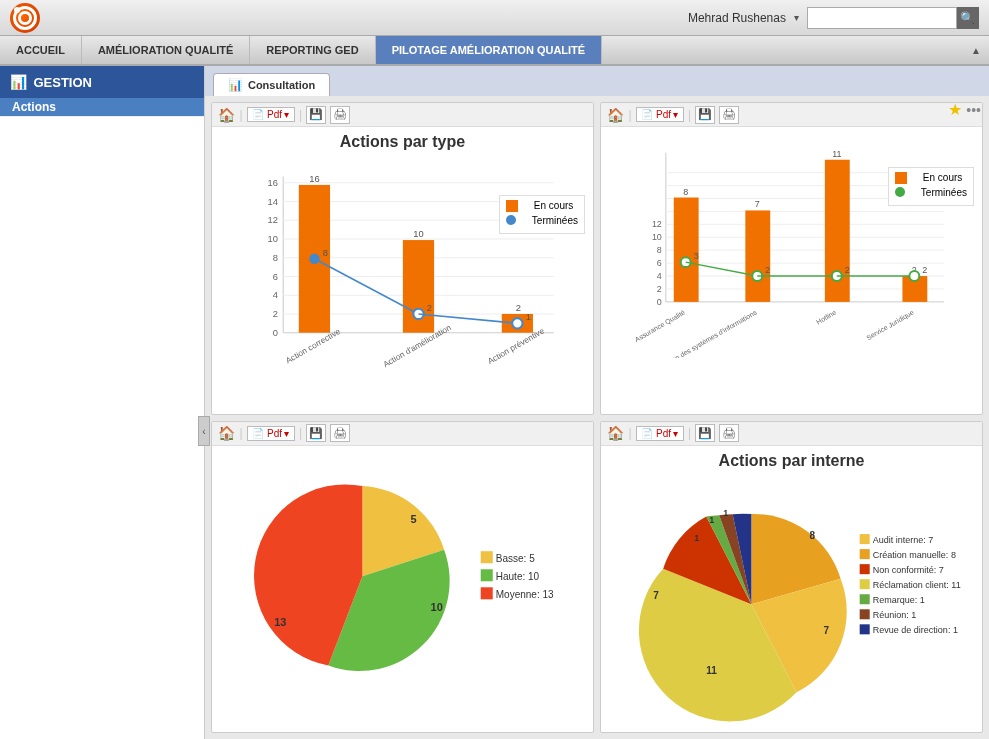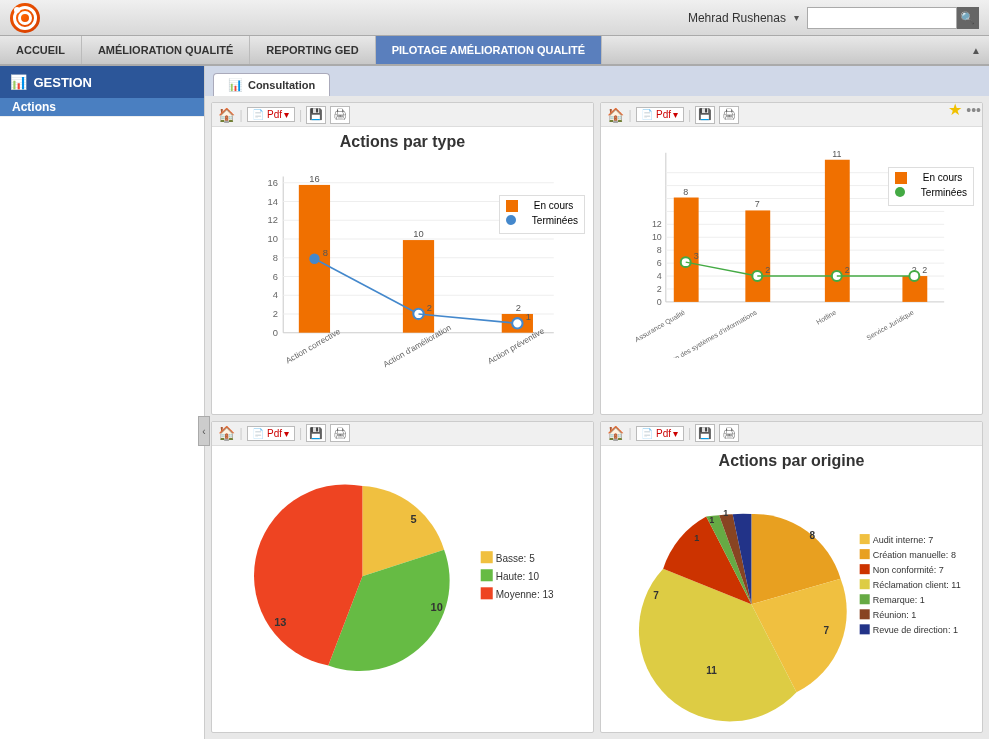--- a/index.html
+++ b/index.html
@@ -503,21 +503,21 @@
           <button class="ct-pdf-btn">
             <span style="color:#c00;font-size:10px;">📄</span>
             <span>Pdf</span>
             <span>▾</span>
           </button>
           <span class="ct-sep">|</span>
           <button class="ct-icon-btn">💾</button>
           <button class="ct-icon-btn">🖨</button>
         </div>
         <div class="chart-body">
-          <div class="chart-title">Actions par origine</div>
+          <div class="chart-title">Actions par interne</div>
           <div style="position:relative;height:calc(100% - 36px);">
             <svg viewBox="0 0 380 240" style="width:100%;height:100%;">
 
               <path d="M150,125 L150,35 A90,90 0 0,1 238.97,99.5 Z" fill="#e8a020"></path>
 
               <path d="M150,125 L238.97,99.5 A90,90 0 0,1 195,212.8 Z" fill="#f0c040"></path>
 
               <path d="M150,125 L195,212.8 A90,90 0 0,1 62,89.5 Z" fill="#ddcc44"></path>
 
               <path d="M150,125 L62,89.5 A90,90 0 0,1 105,37.5 Z" fill="#cc3300"></path>

